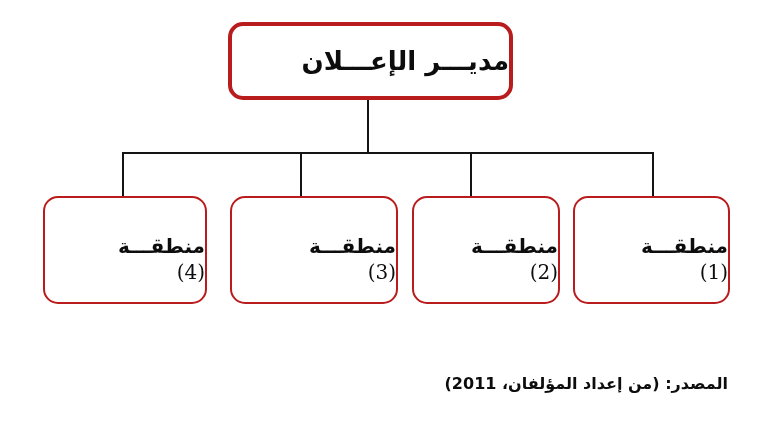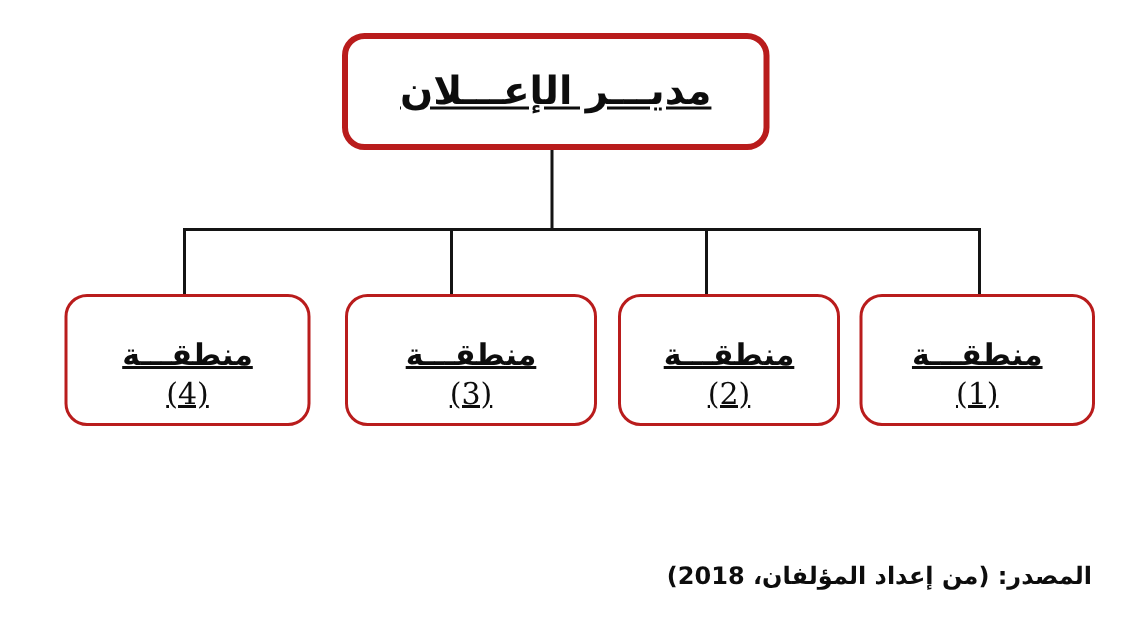--- a/index.html
+++ b/index.html
@@ -18,37 +18,36 @@
     color: #0d0d0d;
   }
   
   .node {
     position: absolute;
     border: 8px solid #b91c1c;
     border-radius: 15px;
     background: #ffffff;
     display: flex;
     flex-direction: column;
-    align-items: center;
+    align-items: flex-start;
     justify-content: center;
     text-align: center;
     box-sizing: border-box;
-    text-decoration: underline;
   }
   .root-node {
     left: 228px; top: 22px;
     width: 285px; height: 78px;
     border-width: 4px;
     font-size: 26px;
     font-weight: bold;
     letter-spacing: 0.5px;
   }
   .region-node {
     top: 196px;
-    height: 88px;
+    height: 108px;
     border-width: 2.5px;
     padding-top: 18px;
   }
   .region-label {
     font-size: 20px;
     font-weight: bold;
     line-height: 1.25;
   }
   .region-number {
     font-family: "DejaVu Serif", serif;
@@ -123,15 +122,15 @@
     <span class="region-label">منطقـــة</span>
     <span class="region-number">(3)</span>
   </div>
 
   <div class="node region-node region-pos-4">
     <span class="region-label">منطقـــة</span>
     <span class="region-number">(4)</span>
   </div>
 
 
-  <div class="source-line">المصدر: (من إعداد المؤلفان، 2018)</div>
+  <div class="source-line">المصدر: (من إعداد المؤلفان، 2011)</div>
 
 </div>
 
 </body></html>

